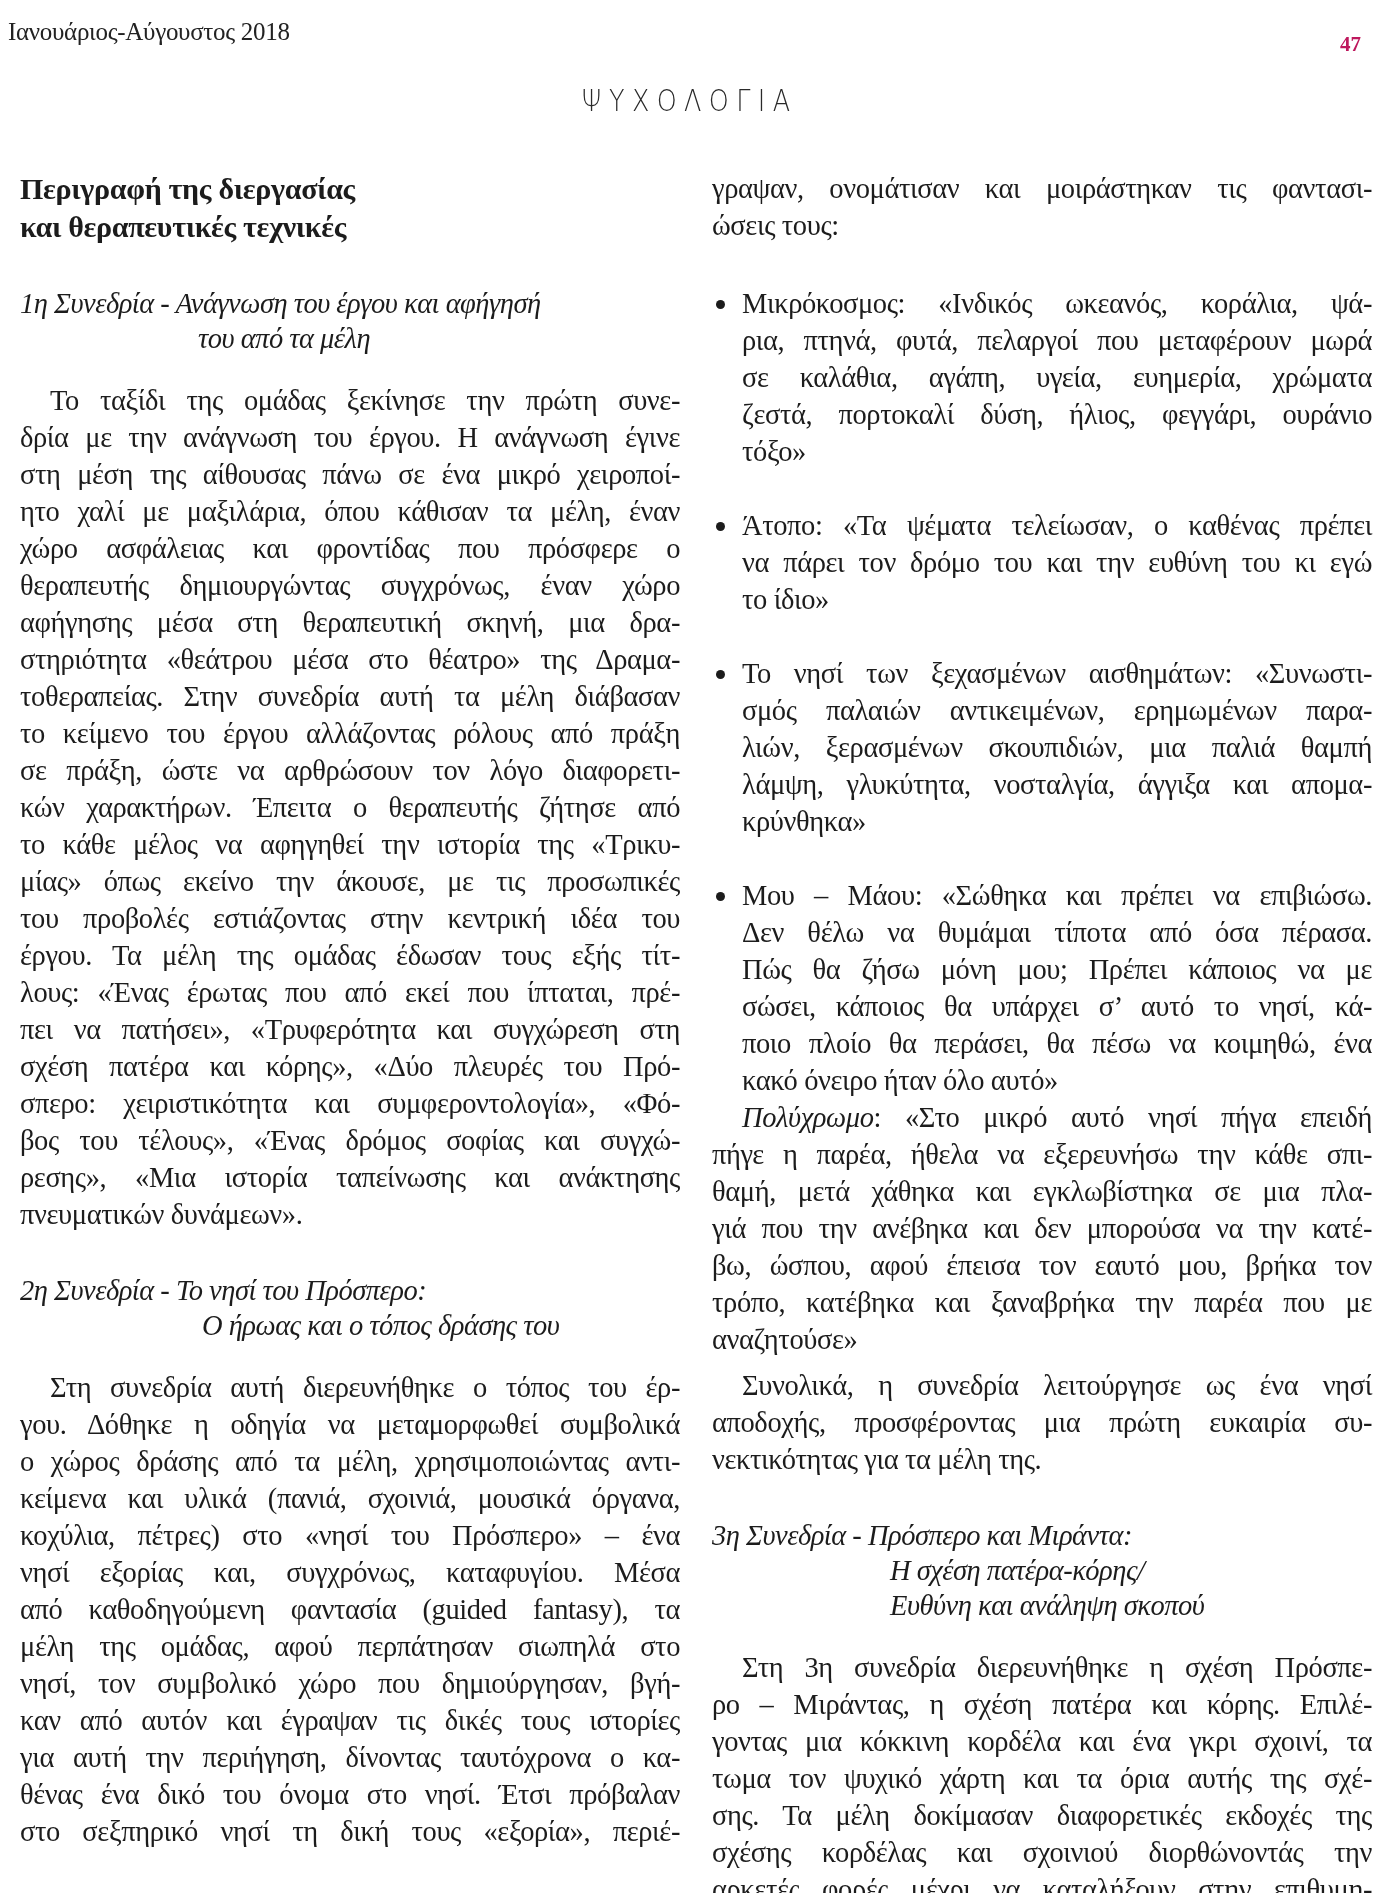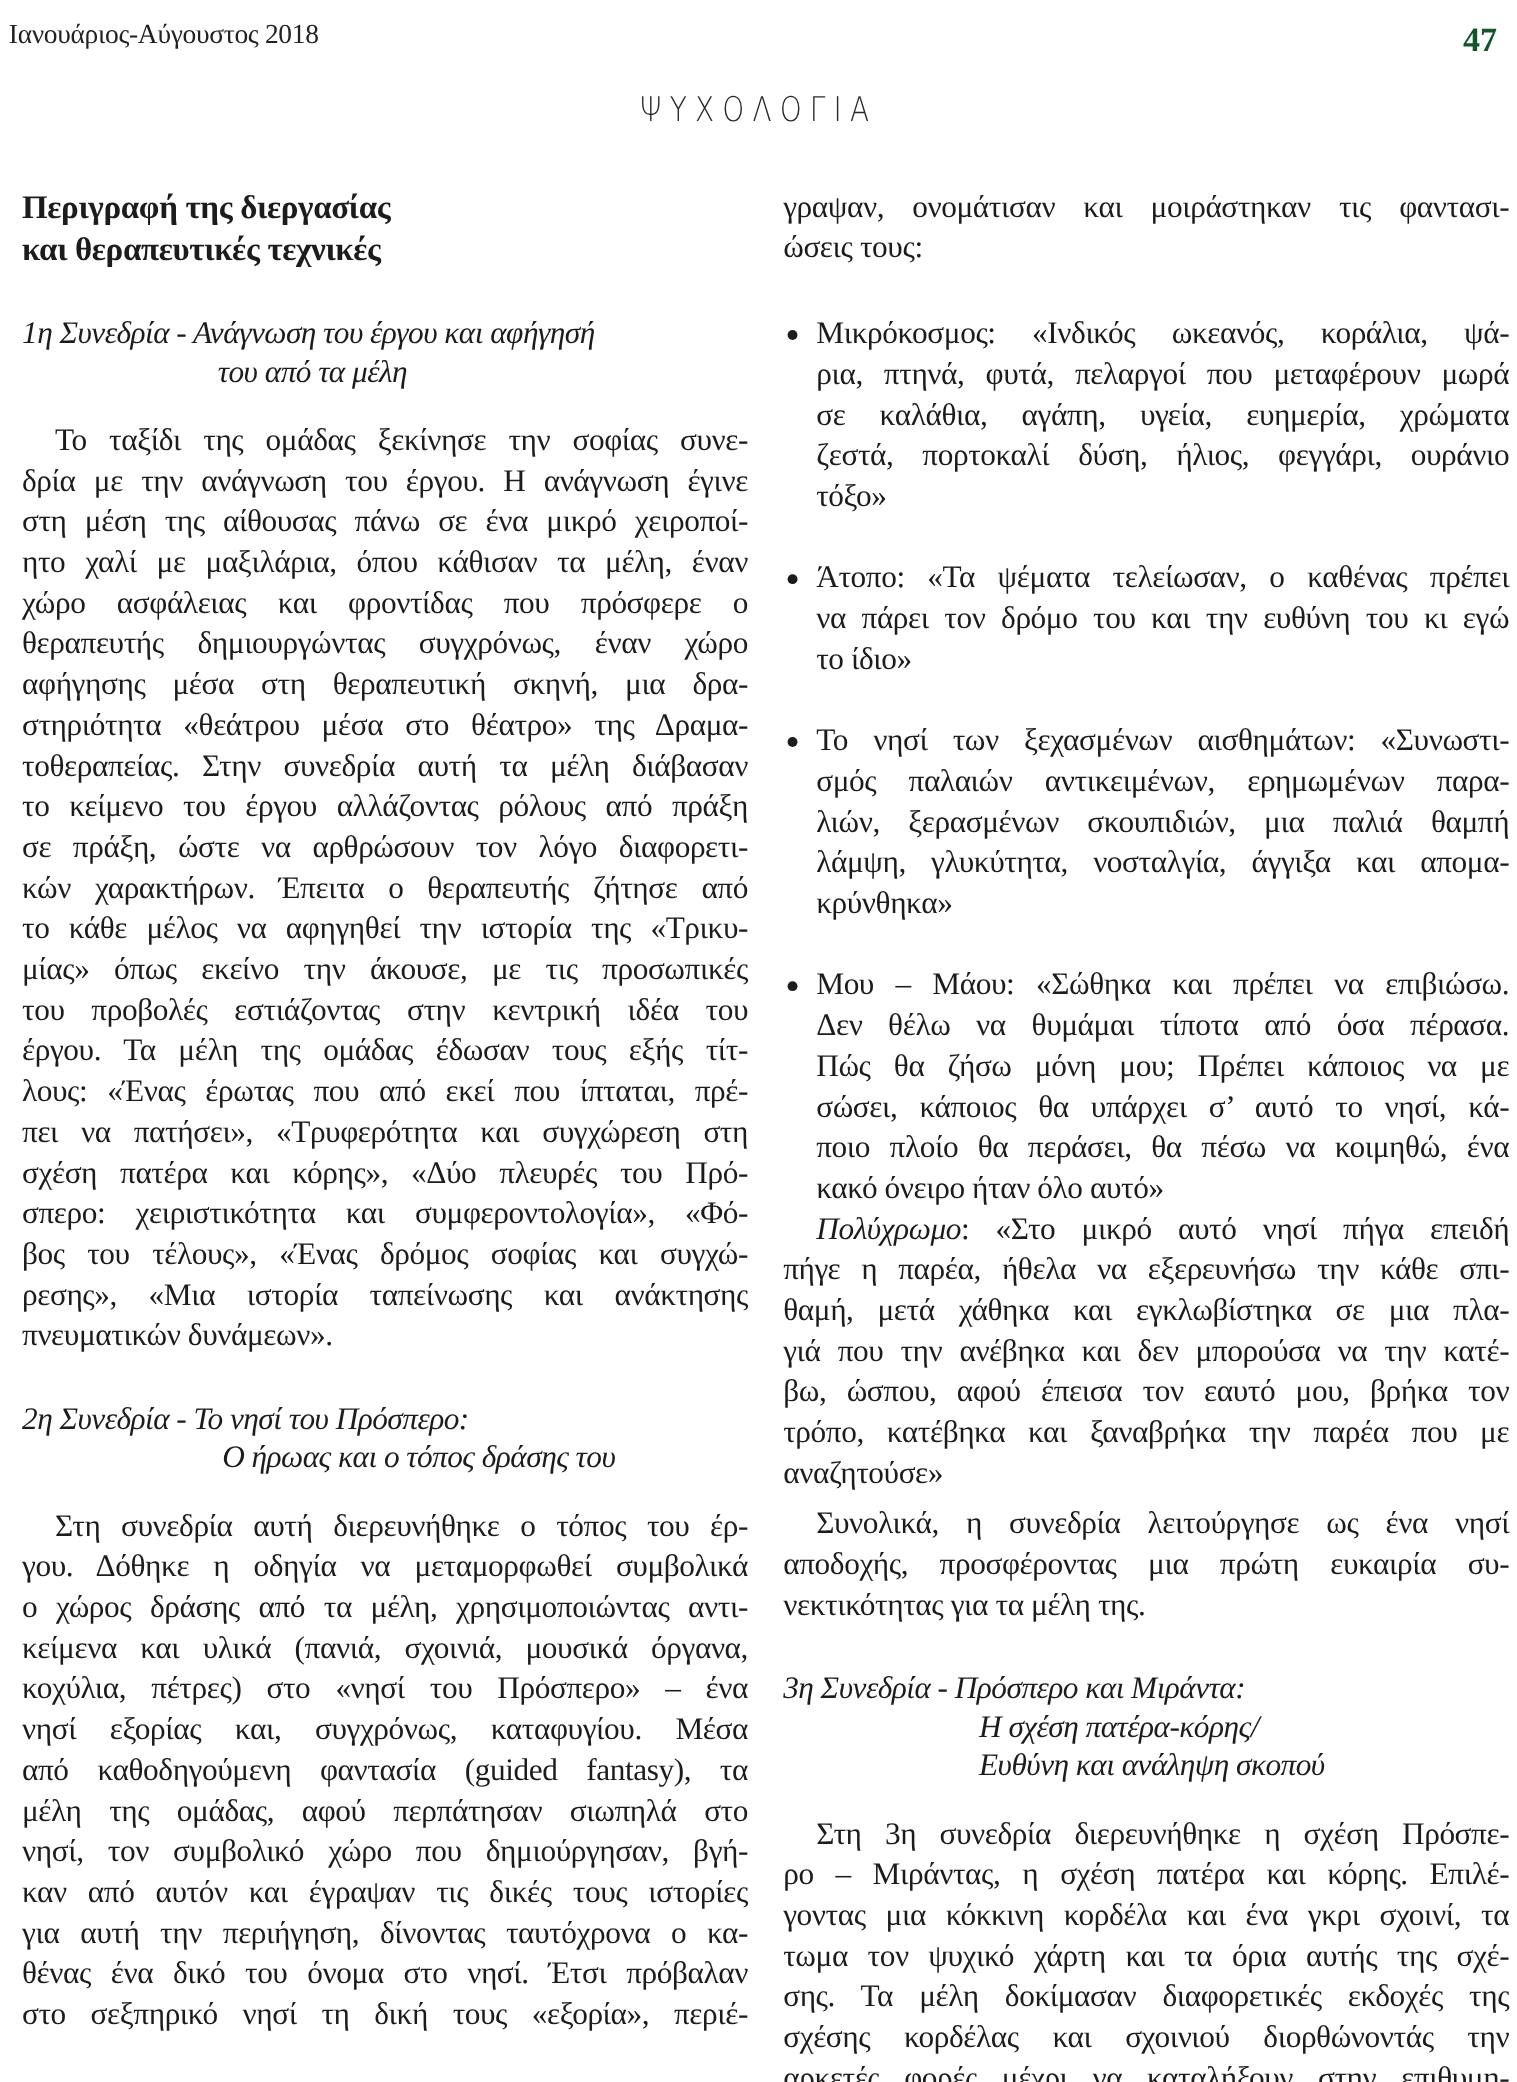--- a/index.html
+++ b/index.html
@@ -5,22 +5,22 @@
   html, body { margin: 0; padding: 0; background: #ffffff; }
   body {
     width: 1379px; height: 1893px; position: relative; overflow: hidden;
     font-family: "Liberation Serif", "DejaVu Serif", serif; color: #1c1c1c;
   }
   .running-head {
     position: absolute; left: 8px; top: 18px;
     font-size: 25px; letter-spacing: -0.3px; color: #222;
   }
   .page-number {
-    position: absolute; right: 18px; top: 18px;
-    font-size: 31px; font-weight: bold; color: #14532d;
+    position: absolute; right: 18px; top: 32px;
+    font-size: 21px; font-weight: bold; color: #be185d;
   }
   .section-title {
     position: absolute; left: 0; width: 1379px; top: 82px; text-align: center;
     font-family: "DejaVu Sans", "Liberation Sans", sans-serif; font-weight: 200;
     font-size: 31px; letter-spacing: 9px; color: #2a2a2a; transform: scaleX(0.82);
   }
   .column { position: absolute; top: 170px; }
   .col-left { left: 20px; width: 660px; }
   .col-right { left: 712px; width: 660px; }
   .line {
@@ -64,21 +64,21 @@
   </div>
   <div class="gap-l"></div>
 
   <div>
     <span class="heading-italic">1η Συνεδρία - Ανάγνωση του έργου και αφήγησή</span>
     <span class="heading-italic" style="padding-left:178px">του από τα μέλη</span>
   </div>
   <div class="gap-m"></div>
 
   <div id="s1p">
-      <span class="line indent">Το ταξίδι της ομάδας ξεκίνησε την σοφίας συνε-</span>
+      <span class="line indent">Το ταξίδι της ομάδας ξεκίνησε την πρώτη συνε-</span>
       <span class="line">δρία με την ανάγνωση του έργου. Η ανάγνωση έγινε</span>
       <span class="line">στη μέση της αίθουσας πάνω σε ένα μικρό χειροποί-</span>
       <span class="line">ητο χαλί με μαξιλάρια, όπου κάθισαν τα μέλη, έναν</span>
       <span class="line">χώρο ασφάλειας και φροντίδας που πρόσφερε ο</span>
       <span class="line">θεραπευτής δημιουργώντας συγχρόνως, έναν χώρο</span>
       <span class="line">αφήγησης μέσα στη θεραπευτική σκηνή, μια δρα-</span>
       <span class="line">στηριότητα «θεάτρου μέσα στο θέατρο» της Δραμα-</span>
       <span class="line">τοθεραπείας. Στην συνεδρία αυτή τα μέλη διάβασαν</span>
       <span class="line">το κείμενο του έργου αλλάζοντας ρόλους από πράξη</span>
       <span class="line">σε πράξη, ώστε να αρθρώσουν τον λόγο διαφορετι-</span>

